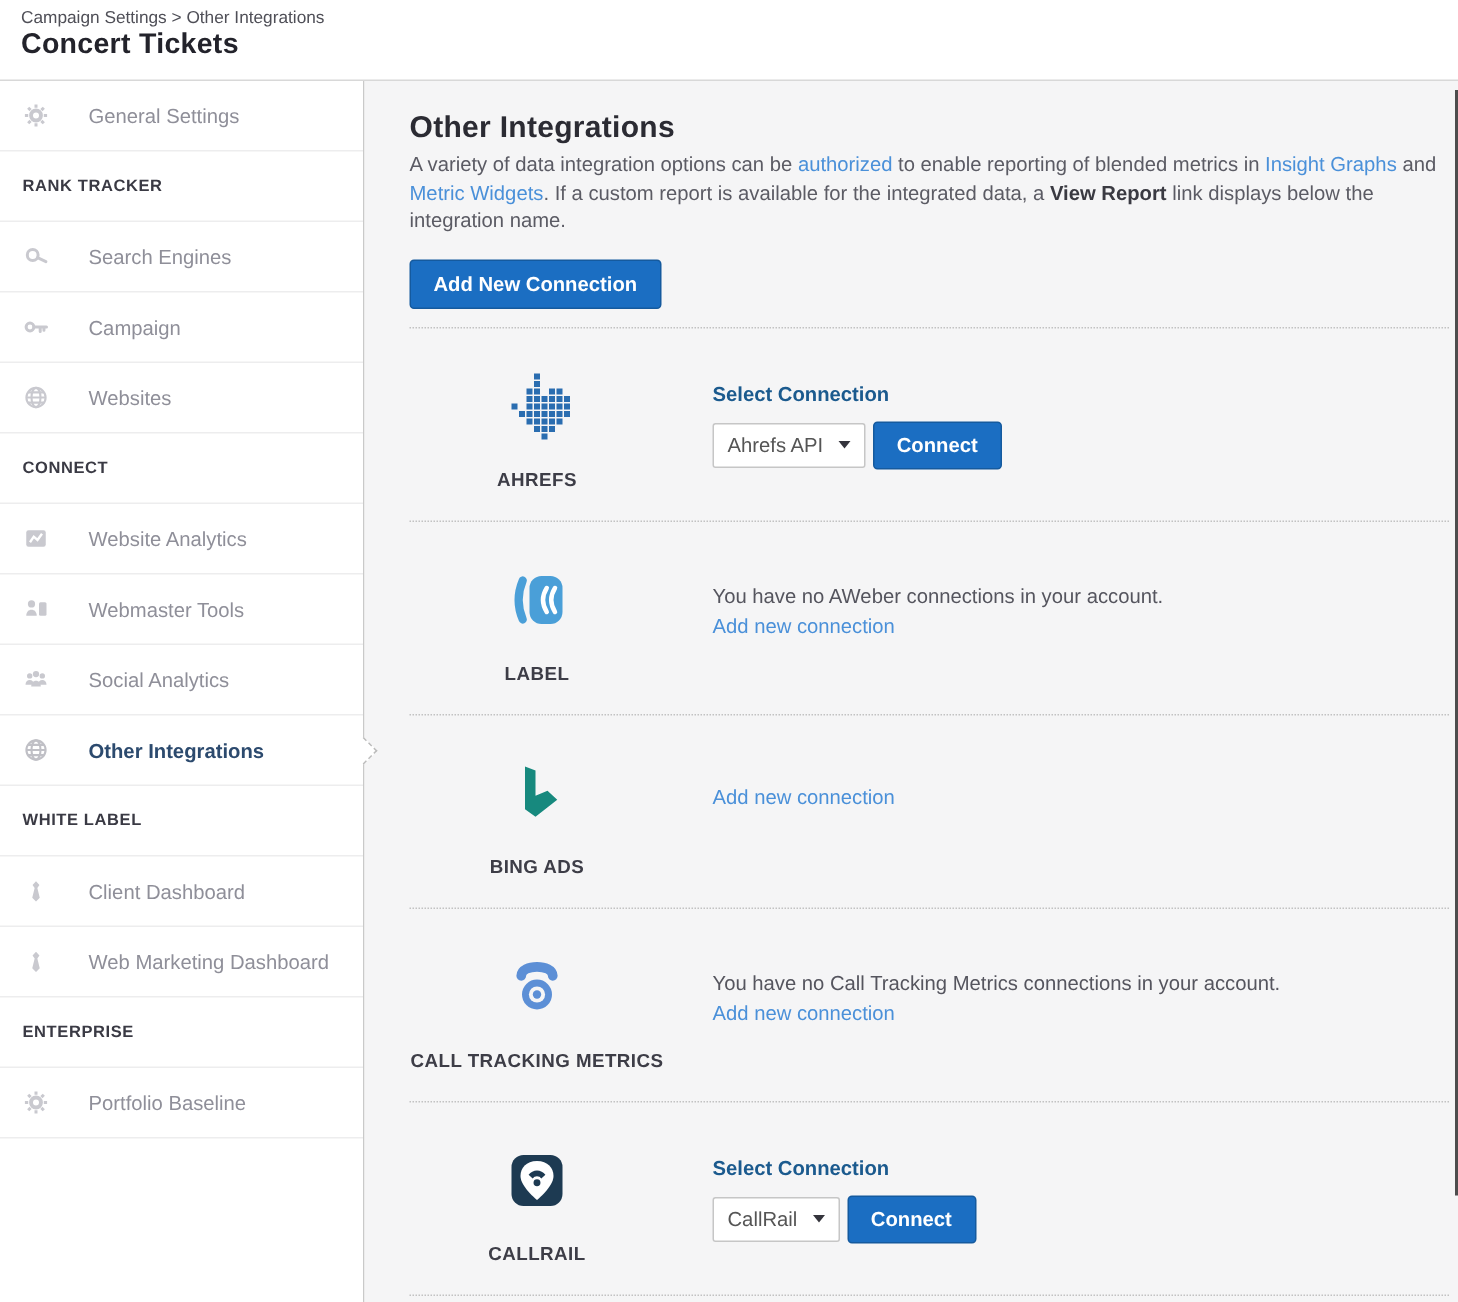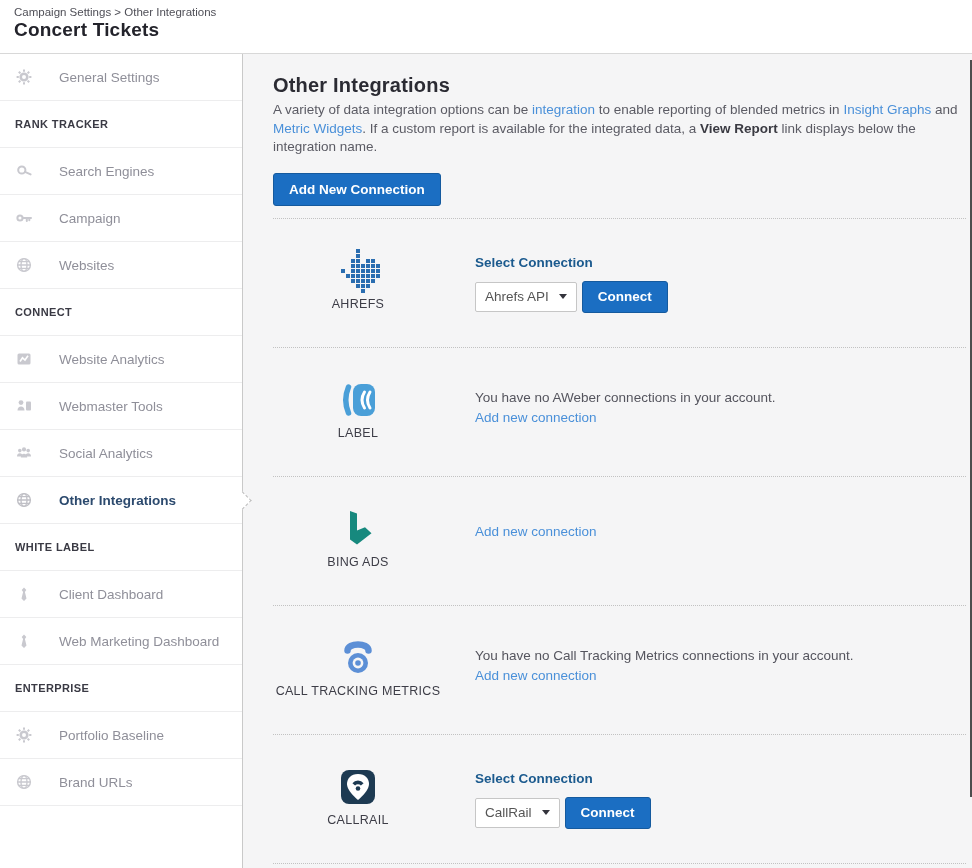--- a/index.html
+++ b/index.html
@@ -38,21 +38,21 @@
   .intro b { color:#3a3a42; }
   .add-btn { margin-top:16px; display:inline-block; background:#1b6ec2; color:#fff; font-weight:bold;
              font-size:13.5px; padding:8px 15px; border:1px solid #155a9e; border-radius:3px; cursor:pointer;
              font-family:inherit; }
 
   .rows { margin-top:12px; border-top:1px dotted #c2c2c2; }
   .int-row { height:129px; border-bottom:1px dotted #c2c2c2; display:flex; }
   .int-left { width:170px; flex:none; display:flex; flex-direction:column; align-items:center; padding-top:30px; }
   .logo { height:44px; display:flex; align-items:center; justify-content:center; }
   .logo svg { width:40px; height:40px; }
-  .int-name { margin-top:4px; font-size:12.5px; font-weight:normal; color:#3d3d47; letter-spacing:.3px;
+  .int-name { margin-top:20px; font-size:12.5px; font-weight:bold; color:#3d3d47; letter-spacing:.3px;
               white-space:nowrap; text-align:center; }
   .int-right { flex:1; padding-left:32px; }
   .int-right.connect { padding-top:36px; }
   .int-right.empty { padding-top:42px; }
   .sel-label { font-size:13.5px; font-weight:bold; color:#1b5a8e; }
   .controls { margin-top:11px; display:flex; align-items:center; }
   .select { height:30px; background:#fff; border:1px solid #c6c6c6; border-radius:2px; display:flex;
             align-items:center; padding:0 9px; font-size:13.5px; color:#555; cursor:pointer; }
   .caret { margin-left:10px; width:0; height:0; border-left:4px solid transparent;
            border-right:4px solid transparent; border-top:5px solid #34343c; }
@@ -224,39 +224,29 @@
               <line x1="2.8" y1="2.8" x2="4.4" y2="4.4"></line>
               <line x1="11.6" y1="11.6" x2="13.2" y2="13.2"></line>
               <line x1="2.8" y1="13.2" x2="4.4" y2="11.6"></line>
               <line x1="11.6" y1="4.4" x2="13.2" y2="2.8"></line>
             </g>
           </svg>
       </span>
       <span class="sb-label">Portfolio Baseline</span>
     </div>
 
-    <div class="sb-item">
-      <span class="sb-ico">
-        <svg viewBox="0 0 16 16" fill="none" stroke="#c9c9cf" stroke-width="1.4">
-            <circle cx="8" cy="8" r="6.4"></circle>
-            <ellipse cx="8" cy="8" rx="3" ry="6.4"></ellipse>
-            <path d="M1.7 8 H14.3 M2.7 4.6 H13.3 M2.7 11.4 H13.3"></path>
-          </svg>
-      </span>
-      <span class="sb-label">Brand URLs</span>
-    </div>
 
     <div class="notch"></div>
   </div>
 
   <div class="content">
 
     <h1>Other Integrations</h1>
 
-    <p class="intro"><span>A variety of data integration options can be </span><a>integration</a><span> to enable reporting of blended metrics in </span><a>Insight Graphs</a><span> and </span><a>Metric Widgets</a><span>. If a custom report is available for the integrated data, a </span><b>View Report</b><span> link displays below the integration name.</span></p>
+    <p class="intro"><span>A variety of data integration options can be </span><a>authorized</a><span> to enable reporting of blended metrics in </span><a>Insight Graphs</a><span> and </span><a>Metric Widgets</a><span>. If a custom report is available for the integrated data, a </span><b>View Report</b><span> link displays below the integration name.</span></p>
 
     <button class="add-btn">Add New Connection</button>
 
     <div class="rows">
 
       <div class="int-row">
         <div class="int-left">
           <div class="logo pxgrid">
               <div class="px"></div>
               <div class="px"></div>

